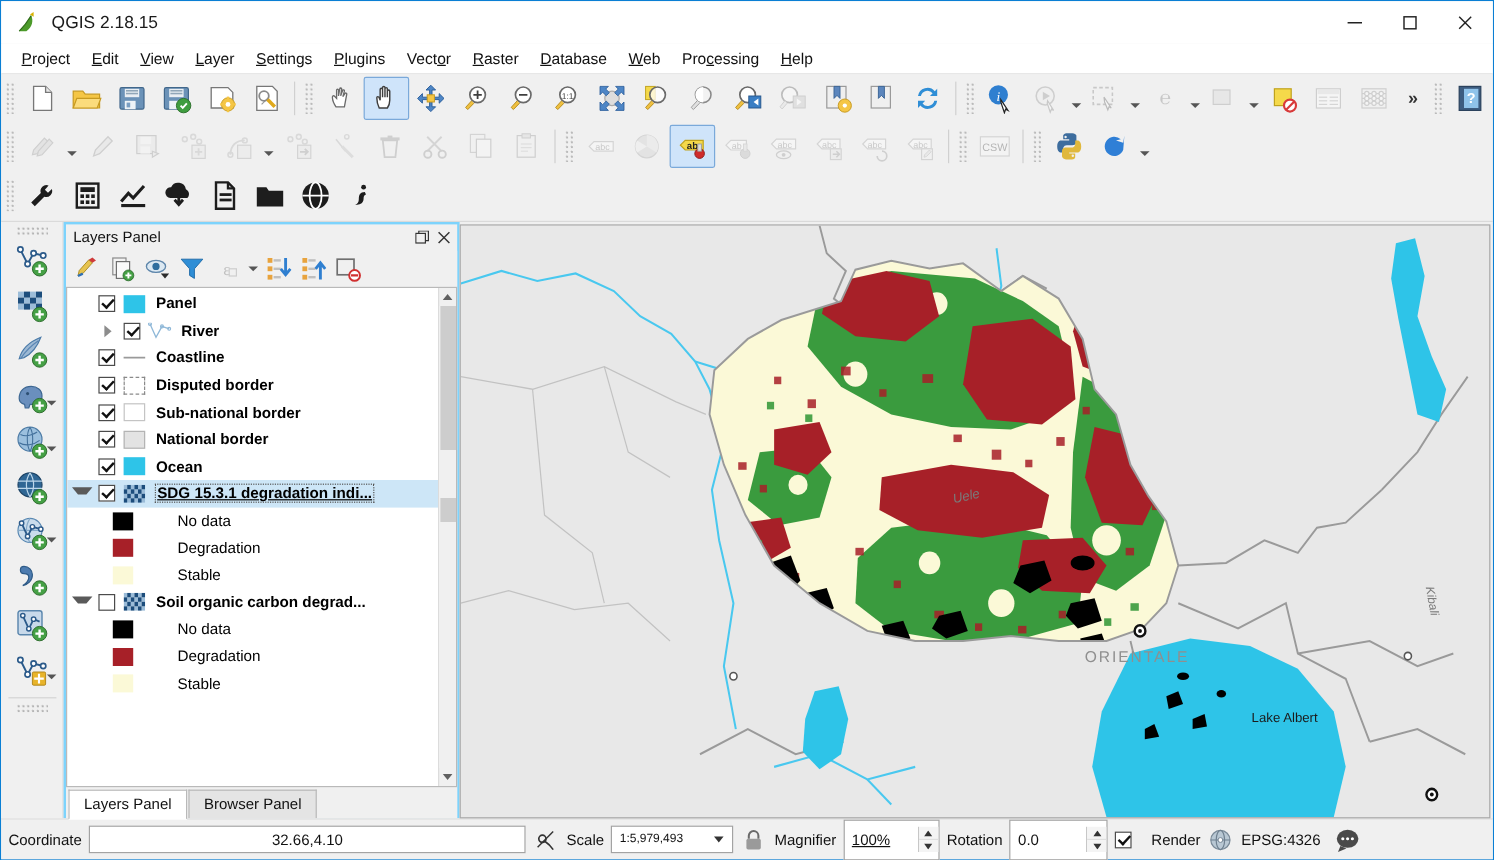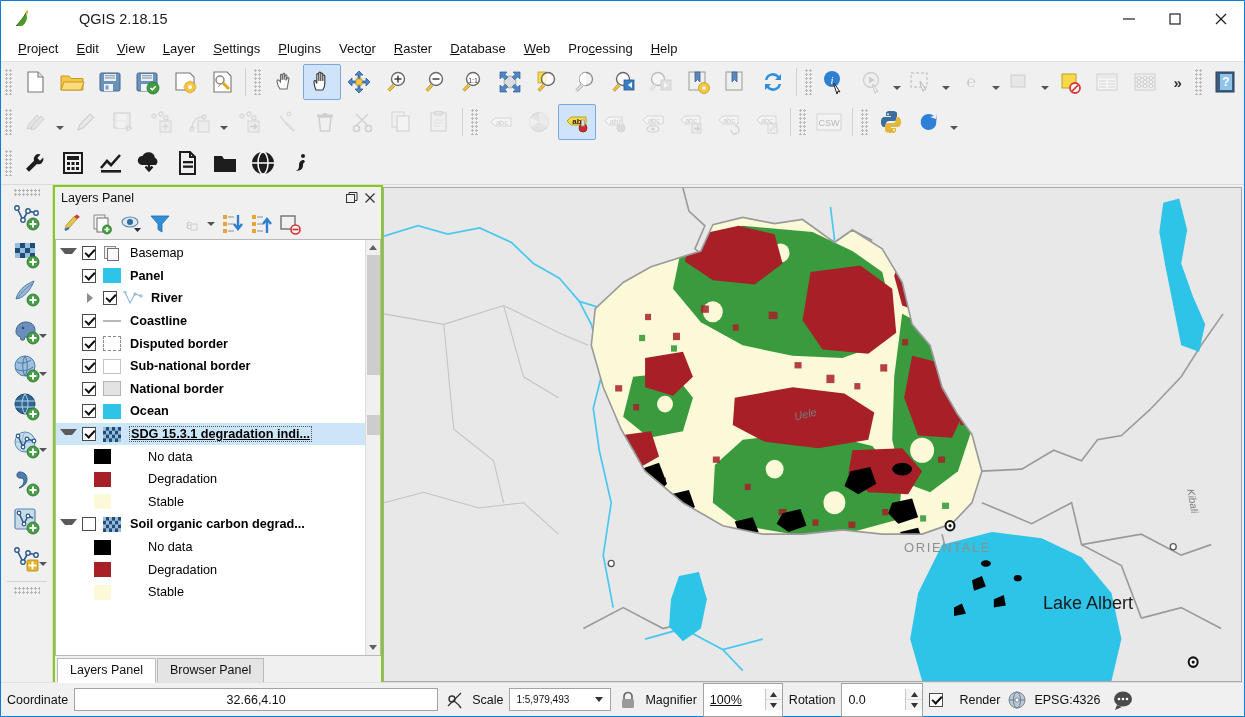--- a/index.html
+++ b/index.html
@@ -22,21 +22,21 @@
 
   
   .titlebar {
     height:35px; min-height:35px;
     background:#ffffff;
     display:flex; align-items:center;
     position:relative;
   }
   .title-left { display:flex; align-items:center; padding-left:12px; gap:10px; }
   .qgis-logo { width:20px; height:20px; position:relative; }
-  .title-text { font-size:14.5px; color:#1b1b1b;margin-left:36px; }
+  .title-text { font-size:14.5px; color:#1b1b1b; }
   .win-btns { position:absolute; right:0; top:0; height:35px; display:flex; }
   .win-btn {
     width:46px; height:35px;
     display:flex; align-items:center; justify-content:center;
     color:#222; font-size:15px; cursor:default;
   }
 
   
   .menubar {
     height:26px; min-height:26px;
@@ -119,21 +119,21 @@
     position:absolute; right:1px; bottom:11px;
     border-left:4px solid transparent; border-right:4px solid transparent;
     border-top:4px solid #555;
   }
   .lt-sep { width:40px; height:1px; background:#d4d4d4; margin:3px 0; }
 
   
   .panel-col {
     width:330px; min-width:330px;
     display:flex; flex-direction:column;
-    background:#84cc16;
+    background:#7dd3fc;
     padding:2px 2px 0 2px;
   }
   .panel {
     flex:1; display:flex; flex-direction:column; min-height:0;
     background:#f0f0f0;
   }
   .panel-title {
     height:22px; display:flex; align-items:center;
     padding:0 2px 0 6px;
     font-size:12.5px; color:#111;
@@ -1042,31 +1042,20 @@
                 <rect x="2" y="3" width="14" height="13" fill="none" stroke="#6f6f6f" stroke-width="1.4"></rect>
                 <circle cx="16.5" cy="16.5" r="4.5" fill="#fff" stroke="#d03030" stroke-width="1.6"></circle>
                 <line x1="13.5" y1="16.5" x2="19.5" y2="16.5" stroke="#d03030" stroke-width="1.8"></line>
               </svg>
           </div>
         </div>
 
         <div class="tree-wrap">
           <div class="tree">
 
-            <div class="node">
-              <span class="expander open"></span>
-              <span class="chk on"></span>
-              <span class="sym">
-                <svg width="16" height="15" viewBox="0 0 16 15">
-                    <rect x="0.5" y="0.5" width="11" height="12" fill="#f3f3f3" stroke="#8a8a8a" stroke-width="1"></rect>
-                    <rect x="3.5" y="2.5" width="11" height="12" fill="#fafafa" stroke="#6f6f6f" stroke-width="1"></rect>
-                  </svg>
-              </span>
-              <span class="nm">Basemap</span>
-            </div>
 
             <div class="node indent1">
               <span class="chk on"></span>
               <span class="sym">
                   <span class="swatch nb" style="background:#2ec4e8"></span>
                 </span>
               <span class="nm b">Panel</span>
             </div>
 
             <div class="node" style="padding-left:4px">
@@ -1421,21 +1410,21 @@
             <circle cx="792" cy="342" r="3" fill="#fff" stroke="#555" stroke-width="1.3"></circle>
             <circle cx="812" cy="452" r="4.5" fill="#fff" stroke="#111" stroke-width="2"></circle>
             <circle cx="812" cy="452" r="1.6" fill="#111"></circle>
           </g>
         </svg>
 
         <div style="position:absolute;inset:0;">
           <span style="position:absolute;left:410px;top:220px;font-size:11px;color:#7a7a7a;font-style:italic;transform:rotate(-13deg);">Uele</span>
           <span style="position:absolute;left:-0px;top:12px;transform:translate(520px,340px);font-size:13px;color:#8f8f8f;letter-spacing:1.6px;">ORIENTALE</span>
           <span style="position:absolute;left:812px;top:300px;font-size:10px;color:#7a7a7a;font-style:italic;transform:rotate(80deg);transform-origin:left top;">Kibali</span>
-          <span style="position:absolute;left:659px;top:405px;font-size:18px;color:#1b1b1b;">Lake Albert</span>
+          <span style="position:absolute;left:659px;top:405px;font-size:11px;color:#1b1b1b;">Lake Albert</span>
 
         </div>
 
       </div>
     </div>
   </div>
 
   <div class="statusbar">
     <span class="sb-label">Coordinate</span>
     <span class="sb-input" style="width:364px">32.66,4.10</span>

